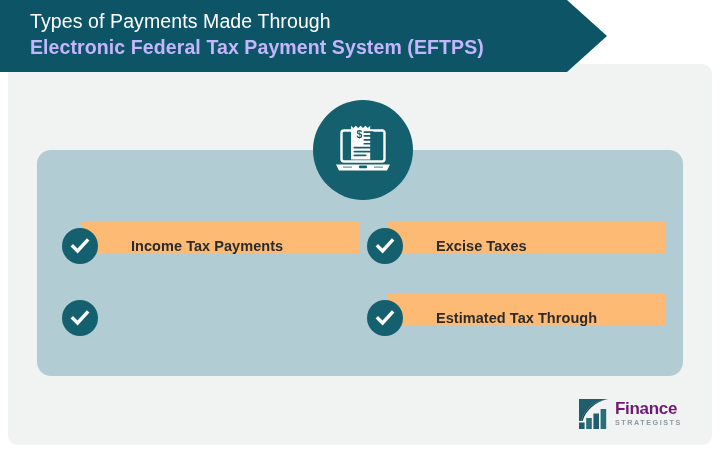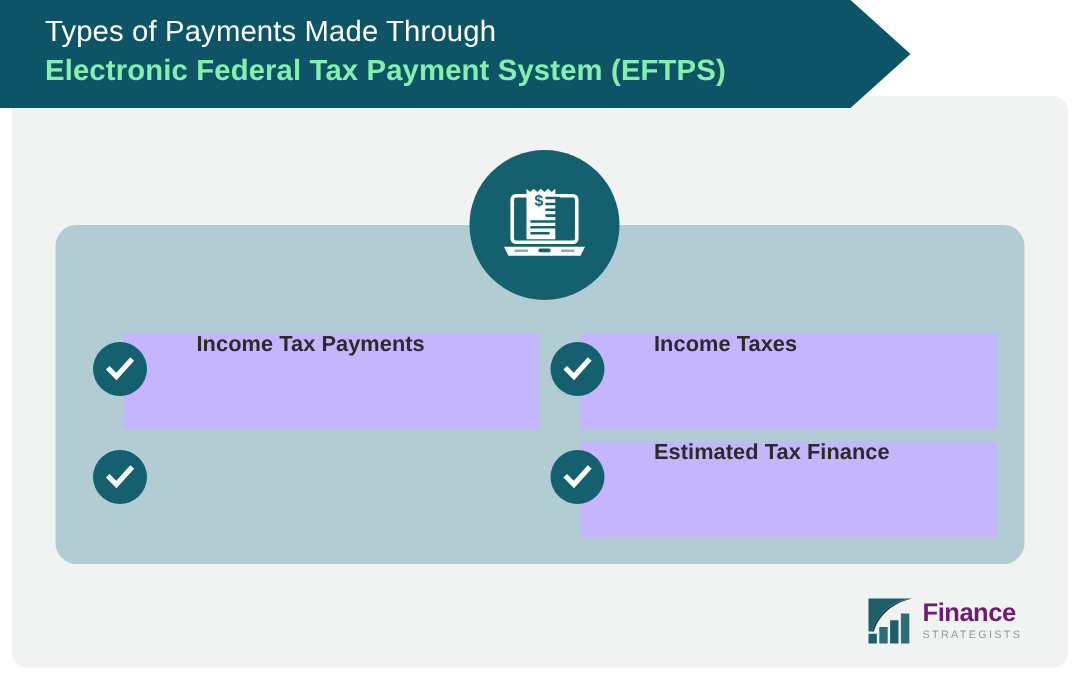--- a/index.html
+++ b/index.html
@@ -40,21 +40,21 @@
   }
   .banner-line1 {
     color:#ffffff;
     font-size:19.5px;
     font-weight:400;
     letter-spacing:0.1px;
     line-height:25px;
     white-space:nowrap;
   }
   .banner-line2 {
-    color:#86efac;
+    color:#c4b5fd;
     font-size:19.5px;
     font-weight:700;
     letter-spacing:0.1px;
     line-height:27px;
     white-space:nowrap;
   }
 
   
   .icon-badge {
     position:absolute;
@@ -82,24 +82,24 @@
   
   .cards {
     position:absolute;
     left:37px; top:150px;
     width:646px; height:226px;
     z-index:2;
   }
 
   .card {
     position:absolute;
-    height:64px;
-    background:#c4b5fd;
-    display:flex;
-    align-items:flex-start;
+    height:32px;
+    background:#fdba74;
+    display:flex;
+    align-items:flex-end;
   }
   .card.r0 { top:72px; }
   .card.r1 { top:144px; }
   .card.c0 { left:45px;  width:278px; }
   .card.c1 { left:350px; width:278px; }
 
   .card-label {
     color:#2b2b2b;
     font-size:14.5px;
     font-weight:700;
@@ -141,21 +141,21 @@
     color:#701a75;
     font-size:17px;
     font-weight:700;
     letter-spacing:-0.3px;
     line-height:17px;
   }
   .logo-tagline {
     display:block;
     color:#8e9aa1;
     font-size:7.2px;
-    font-weight:400;
+    font-weight:700;
     letter-spacing:1.55px;
     line-height:10px;
     margin-top:1px;
   }
 </style>
 </head>
 <body>
 
 <div id="infographic">
 
@@ -200,36 +200,36 @@
     <div class="card r0 c0">
       <span class="card-label">Income Tax Payments</span>
     </div>
     <div class="check-circle r0 c0">
       <svg width="20" height="20" viewBox="0 0 20 20" xmlns="http://www.w3.org/2000/svg">
         <path d="M3 10.4 L7.6 15 L17 4.6" stroke="#ffffff" stroke-width="3.4" fill="none" stroke-linecap="square" stroke-linejoin="miter"></path>
       </svg>
     </div>
 
     <div class="card r0 c1">
-      <span class="card-label">Income Taxes</span>
+      <span class="card-label">Excise Taxes</span>
     </div>
     <div class="check-circle r0 c1">
       <svg width="20" height="20" viewBox="0 0 20 20" xmlns="http://www.w3.org/2000/svg">
         <path d="M3 10.4 L7.6 15 L17 4.6" stroke="#ffffff" stroke-width="3.4" fill="none" stroke-linecap="square" stroke-linejoin="miter"></path>
       </svg>
     </div>
 
     <div class="check-circle r1 c0">
       <svg width="20" height="20" viewBox="0 0 20 20" xmlns="http://www.w3.org/2000/svg">
         <path d="M3 10.4 L7.6 15 L17 4.6" stroke="#ffffff" stroke-width="3.4" fill="none" stroke-linecap="square" stroke-linejoin="miter"></path>
       </svg>
     </div>
 
     <div class="card r1 c1">
-      <span class="card-label">Estimated Tax Finance</span>
+      <span class="card-label">Estimated Tax Through</span>
     </div>
     <div class="check-circle r1 c1">
       <svg width="20" height="20" viewBox="0 0 20 20" xmlns="http://www.w3.org/2000/svg">
         <path d="M3 10.4 L7.6 15 L17 4.6" stroke="#ffffff" stroke-width="3.4" fill="none" stroke-linecap="square" stroke-linejoin="miter"></path>
       </svg>
     </div>
 
   </div>
 
   <div class="logo">

